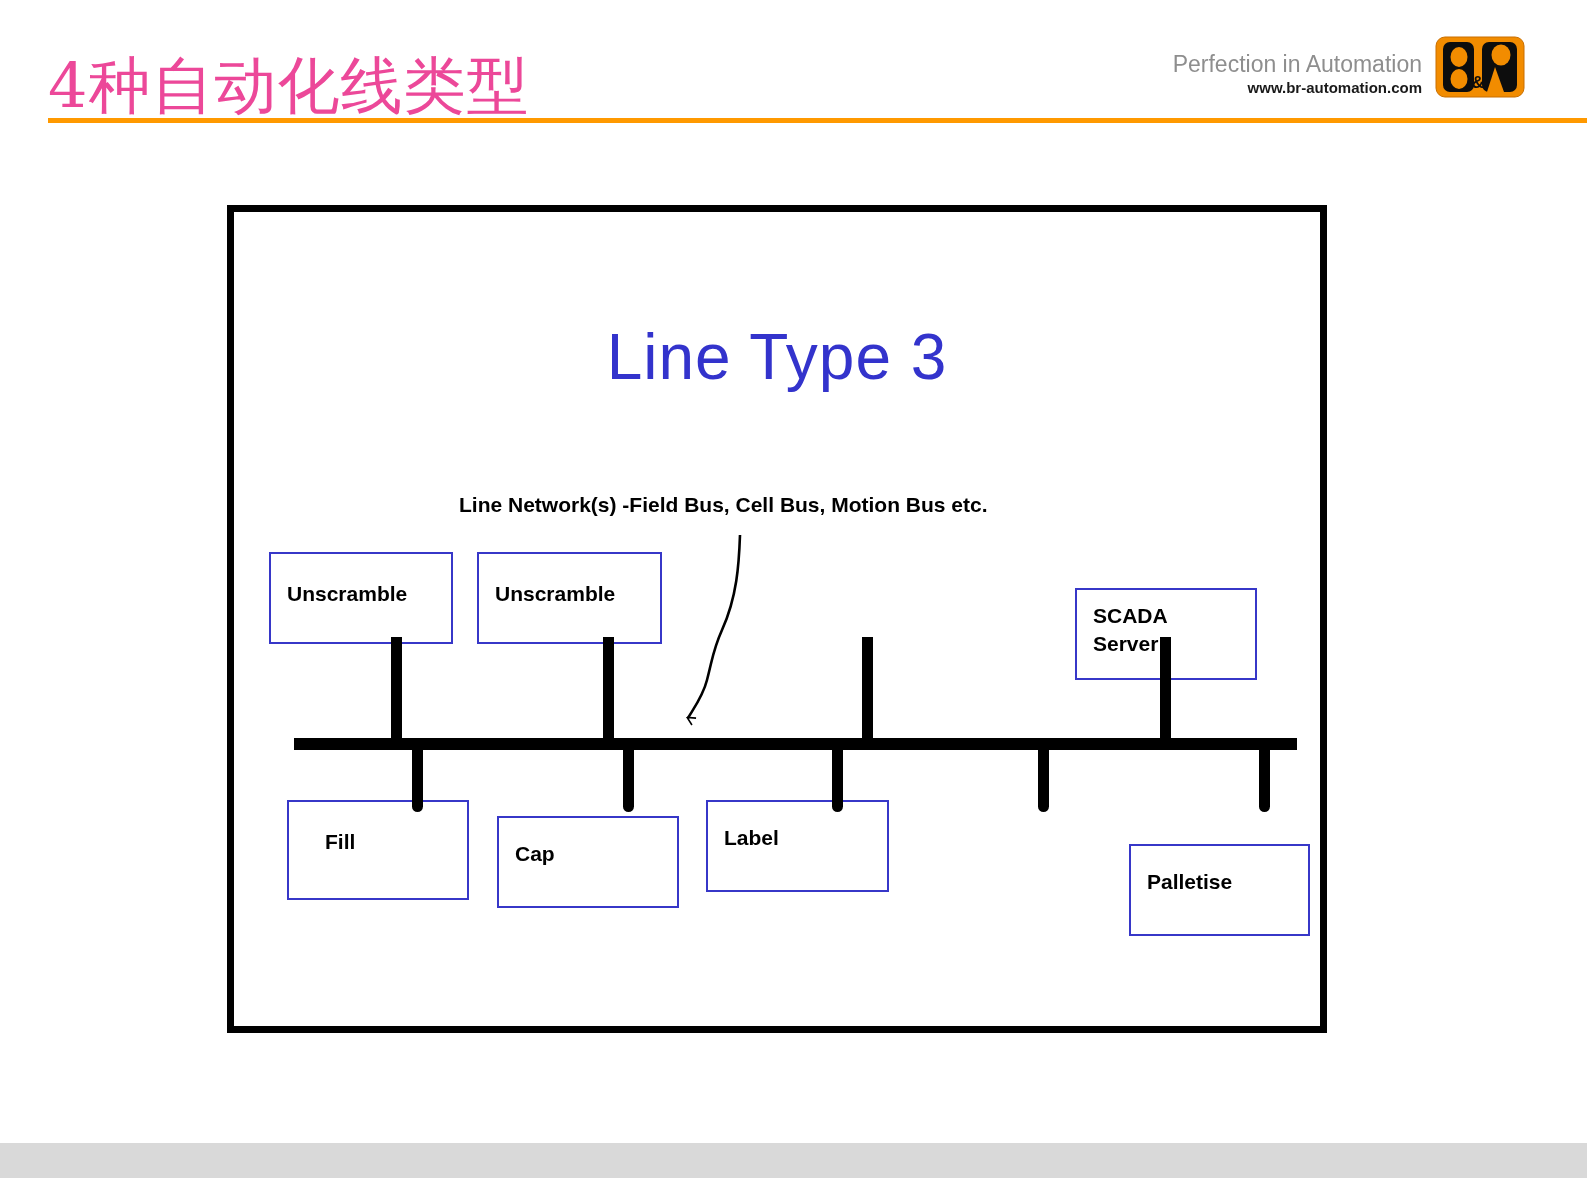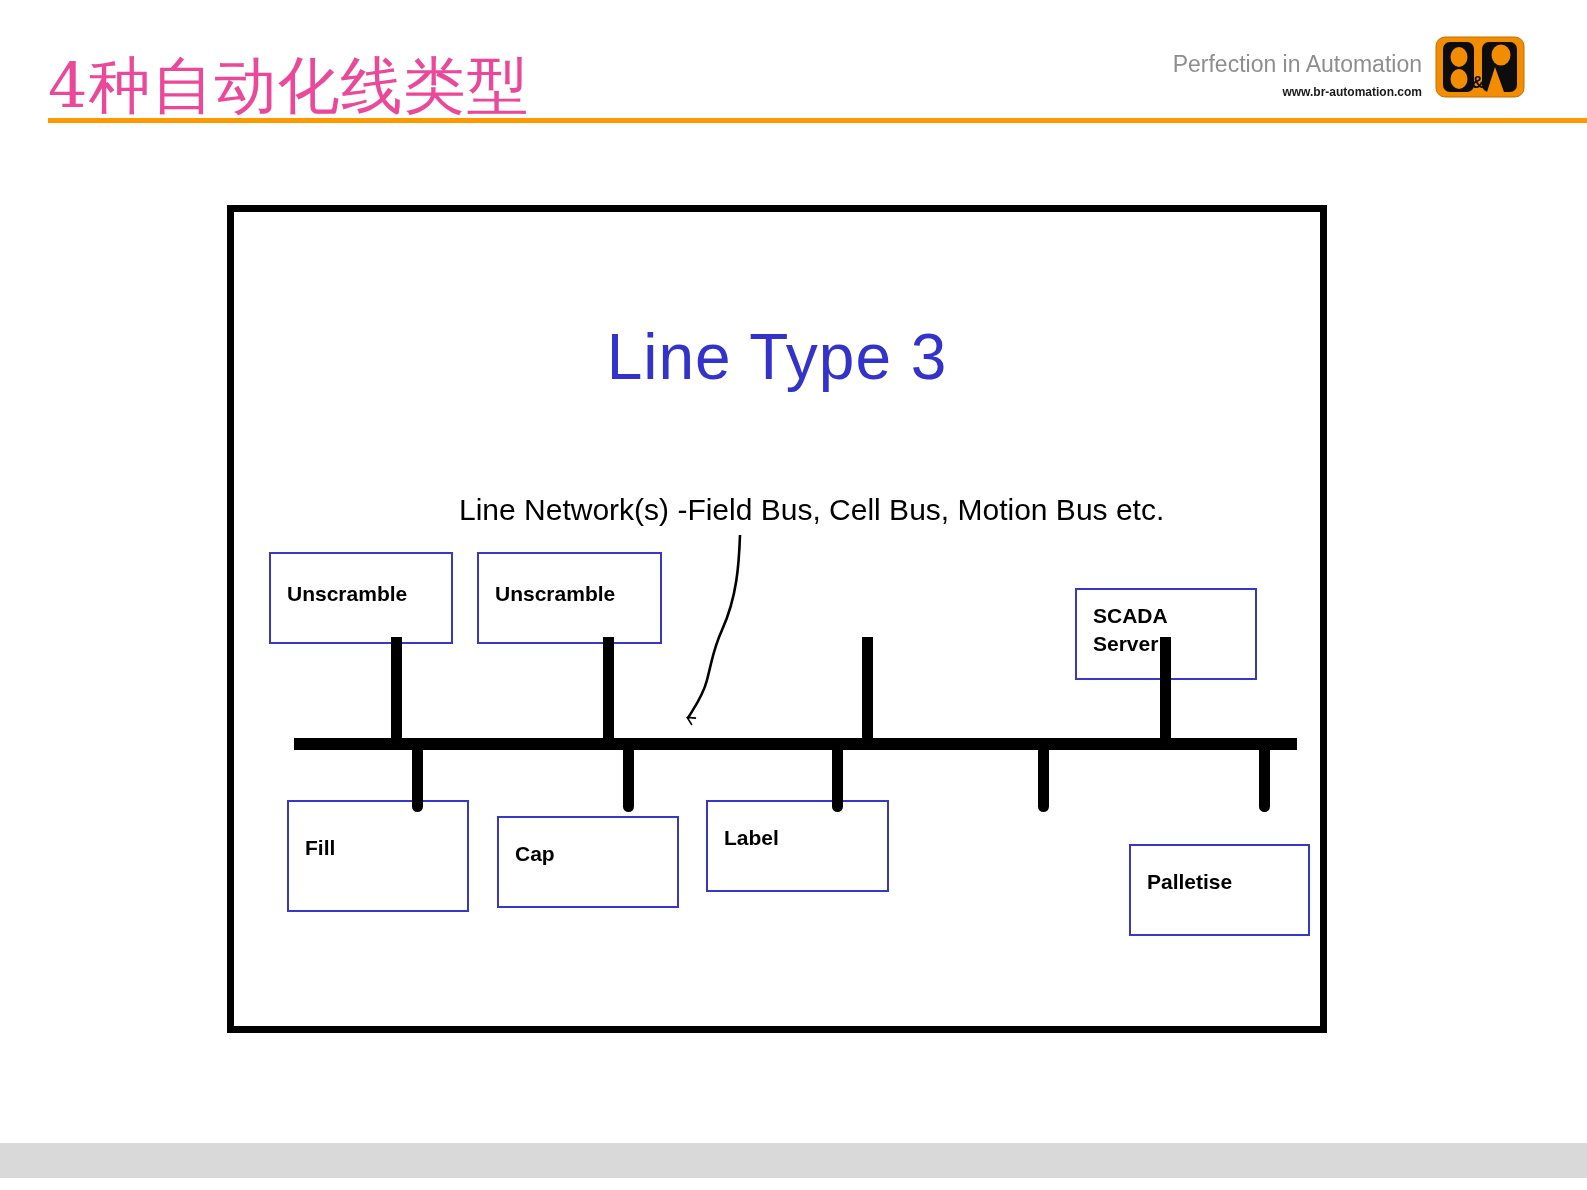--- a/index.html
+++ b/index.html
@@ -5,29 +5,29 @@
   html,body{margin:0;padding:0;background:#fff;}
   .slide{position:relative;width:1587px;height:1190px;background:#ffffff;overflow:hidden;
          font-family:"Liberation Sans",sans-serif;}
 
   
   .slide-title{position:absolute;left:48px;top:44px;font-family:"DejaVu Serif","Liberation Serif",serif;
                font-size:62px;color:#ec4899;letter-spacing:1px;white-space:nowrap;}
   .accent-rule{position:absolute;left:48px;right:0;top:118px;height:5px;background:#FF9900;}
   .brand{position:absolute;right:165px;top:52px;text-align:right;}
   .brand-tagline{font-size:23px;color:#8e8e8e;line-height:1.1;}
-  .brand-site{font-size:12px;font-weight:bold;color:#1a1a1a;margin-top:8px;}
+  .brand-site{font-size:15px;font-weight:bold;color:#1a1a1a;margin-top:2px;}
   .brand-logo{position:absolute;right:62px;top:36px;width:90px;height:62px;}
 
   
   .frame{position:absolute;left:227px;top:205px;width:1100px;height:828px;
          box-sizing:border-box;border:7px solid #000;background:#fff;}
   .diagram-title{position:absolute;left:0;right:0;top:108px;text-align:center;
                  font-size:64px;color:#3333CC;letter-spacing:1px;}
-  .net-label{position:absolute;left:225px;top:281px;font-size:30px;font-weight:normal;color:#000;
+  .net-label{position:absolute;left:225px;top:281px;font-size:21px;font-weight:bold;color:#000;
              white-space:nowrap;}
 
   .dbox{position:absolute;box-sizing:border-box;background:#fff;border:2px solid #3737C8;
         display:flex;align-items:center;z-index:2;
         font-size:21px;font-weight:bold;color:#000;line-height:1.35;}
   .dbox .lbl{padding-left:16px;padding-bottom:8px;white-space:pre-line;}
   .dbox.bottom .lbl{padding-bottom:16px;}
 
   .bus{position:absolute;left:60px;top:526px;width:1003px;height:12px;background:#000;z-index:1;}
   .vconn{position:absolute;width:11px;background:#000;z-index:3;}
@@ -94,21 +94,21 @@
       <span class="lbl">Unscramble</span>
       </div>
     <div class="dbox" style="left:243px;top:340px;width:185px;height:92px;">
       <span class="lbl">Unscramble</span>
       </div>
     <div class="dbox" style="left:841px;top:340px;width:182px;height:92px;margin-top:36px;">
       <span class="lbl">SCADA
 Server</span>
       </div>
 
-    <div class="dbox bottom" style="left:53px;top:588px;width:182px;height:112px;">
+    <div class="dbox bottom" style="left:53px;top:588px;width:182px;height:100px;padding-left:20px;">
       <span class="lbl">Fill</span>
       </div>
     <div class="dbox bottom" style="left:263px;top:588px;width:182px;height:92px;margin-top:16px;">
       <span class="lbl">Cap</span>
       </div>
     <div class="dbox bottom" style="left:472px;top:588px;width:183px;height:92px;">
       <span class="lbl">Label</span>
       </div>
     <div class="dbox bottom" style="left:895px;top:588px;width:181px;height:92px;margin-top:44px;">
       <span class="lbl">Palletise</span>

